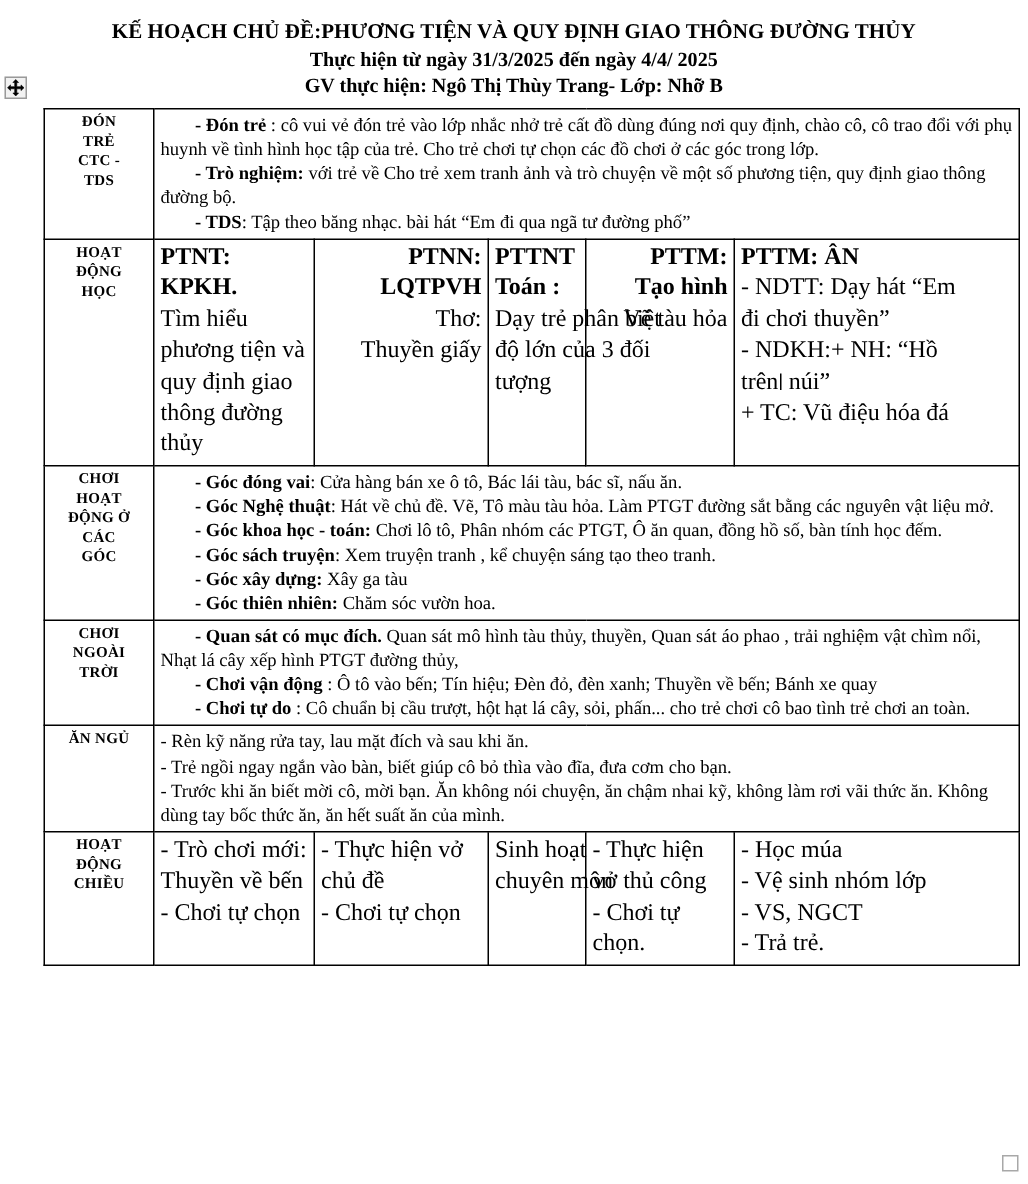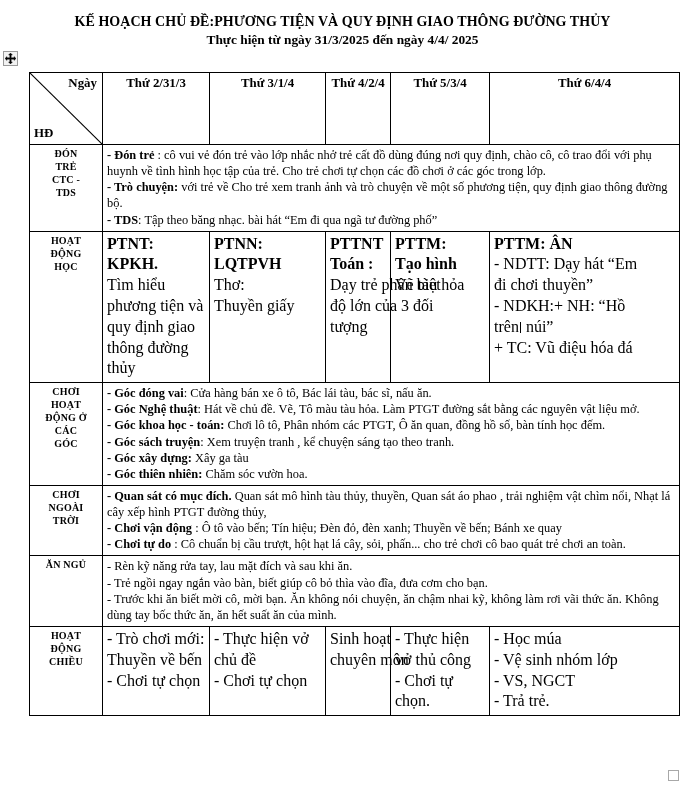--- a/index.html
+++ b/index.html
@@ -113,92 +113,79 @@
     position: absolute;
     left: 4px;
     bottom: 2px;
     font-weight: bold;
     font-size: 12.9px;
   }
 
   
   .para { margin: 0; }
   .para + .para { margin-top: 0px; }
-  b.lead { font-weight: bold; }
+  b.lead { font-weight: bold; margin-left: 23px; }
 
   td.subject {
     font-size: 16px;
     line-height: 1.29;
   }
   td.subject .subj-head {
     font-weight: bold;
   }
-  .ctr { text-align: left; }
+  .ctr { text-align: right; }
 
   
   .caret {
     display: inline-block;
     width: 1px;
     height: 11px;
     background: #000;
     vertical-align: -1px;
     margin: 0 1px;
   }
 </style>
 </head>
 <body>
 
 <div class="doc-head">
   <div class="line title-main">KẾ HOẠCH CHỦ ĐỀ:PHƯƠNG TIỆN VÀ QUY ĐỊNH GIAO THÔNG  ĐƯỜNG THỦY</div>
   <div class="line title-sub1">Thực hiện từ ngày 31/3/2025 đến ngày 4/4/ 2025</div>
+  <div class="line title-sub2">GV thực hiện: Ngô Thị Thùy Trang- Lớp: Nhỡ B</div>
 </div>
 
 <div class="move-handle">
   <svg width="13" height="13" viewBox="0 0 13 13">
     <path d="M6.5 1 L4.6 3 H5.8 V5.8 H3 V4.6 L1 6.5 L3 8.4 V7.2 H5.8 V10 H4.6 L6.5 12 L8.4 10 H7.2 V7.2 H10 V8.4 L12 6.5 L10 4.6 V5.8 H7.2 V3 H8.4 Z" fill="#000" stroke="#000" stroke-width="0.4"></path>
   </svg>
 </div>
 
 <div class="plan-wrap">
   <table class="plan">
     <colgroup>
       <col style="width:73px">
       <col style="width:107px">
       <col style="width:116px">
       <col style="width:65px">
       <col style="width:99px">
       <col style="width:190px">
     </colgroup>
     <tbody>
 
-      <tr>
-        <td class="corner">
-          <svg class="diag" viewBox="0 0 73 66" preserveAspectRatio="none">
-            <line x1="0" y1="0" x2="73" y2="66" stroke="#000" stroke-width="1.1" vector-effect="non-scaling-stroke"></line>
-          </svg>
-          <span class="lbl-ngay">Ngày</span>
-          <span class="lbl-hd">HĐ</span>
-        </td>
-        <td class="daycol">Thứ 2/31/3</td>
-        <td class="daycol">Thứ 3/1/4</td>
-        <td class="daycol">Thứ 4/2/4</td>
-        <td class="daycol">Thứ 5/3/4</td>
-        <td class="daycol">Thứ  6/4/4</td>
-      </tr>
 
       <tr>
         <td class="rowlabel">
           <div>ĐÓN</div>
           <div>TRẺ</div>
           <div>CTC -</div>
           <div>TDS</div>
         </td>
         <td colspan="5">
           <p class="para"><b class="lead">- Đón trẻ</b><span> : cô vui vẻ đón trẻ vào lớp nhắc nhở trẻ cất đồ dùng đúng nơi quy định, chào cô, cô trao đổi với phụ huynh về tình hình học tập của trẻ. Cho trẻ chơi tự chọn các đồ chơi ở các góc trong lớp.</span></p>
-          <p class="para"><b class="lead">- Trò chuyện:</b><span> với trẻ về Cho trẻ xem tranh ảnh và trò chuyện về một số phương tiện, quy định giao thông đường bộ.</span></p>
+          <p class="para"><b class="lead">- Trò nghiệm:</b><span> với trẻ về Cho trẻ xem tranh ảnh và trò chuyện về một số phương tiện, quy định giao thông đường bộ.</span></p>
           <p class="para"><b class="lead">- TDS</b><span>: Tập theo băng nhạc. bài hát “Em đi qua ngã tư đường phố”</span></p>
         </td>
       </tr>
 
       <tr>
         <td class="rowlabel">
           <div>HOẠT</div>
           <div>ĐỘNG</div>
           <div>HỌC</div>
         </td>
@@ -264,21 +251,21 @@
 
       <tr>
         <td class="rowlabel">
           <div>CHƠI</div>
           <div>NGOÀI</div>
           <div>TRỜI</div>
         </td>
         <td colspan="5">
           <p class="para"><b class="lead">- Quan sát có mục đích.</b><span>  Quan sát mô hình tàu thủy, thuyền, Quan sát áo phao , trải nghiệm vật chìm nổi, Nhạt lá cây xếp hình PTGT đường thủy,</span></p>
           <p class="para"><b class="lead">- Chơi vận động</b><span> : Ô tô vào bến; Tín hiệu; Đèn đỏ, đèn xanh; Thuyền về bến; Bánh xe quay</span></p>
-          <p class="para"><b class="lead">- Chơi tự do</b><span> : Cô chuẩn bị cầu trượt, hột hạt lá cây, sỏi, phấn... cho trẻ chơi cô bao quát trẻ chơi an toàn.</span></p>
+          <p class="para"><b class="lead">- Chơi tự do</b><span> : Cô chuẩn bị cầu trượt, hột hạt lá cây, sỏi, phấn... cho trẻ chơi cô bao tình trẻ chơi an toàn.</span></p>
         </td>
       </tr>
 
       <tr>
         <td class="rowlabel">
           <div>ĂN NGỦ</div>
         </td>
         <td colspan="5">
           <p class="para">- Rèn kỹ năng rửa tay, lau mặt đích và sau khi ăn.</p>
           <p class="para">- Trẻ ngồi ngay ngắn vào bàn, biết giúp cô bỏ thìa vào đĩa, đưa cơm cho bạn.</p>

